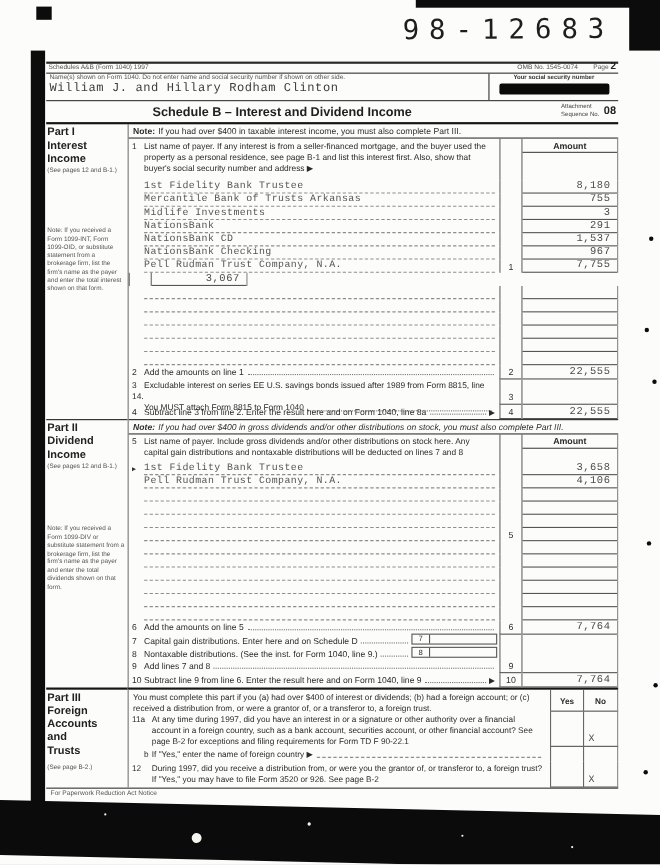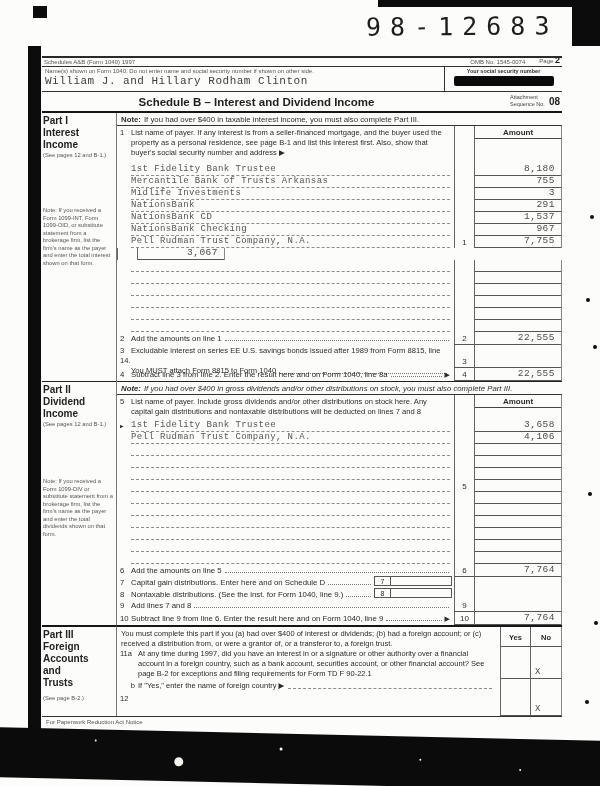--- a/index.html
+++ b/index.html
@@ -637,20 +637,21 @@
           </div>
             </div>
           <div class="c-yes"></div>
           <div class="c-no"></div>
         </div>
 
         <div class="frow" style="height:24px;">
           <div class="c-text">
               <div class="p3text">
             <span class="lnum">12</span>
+            <span>During 1997, did you receive a distribution from, or were you the grantor of, or transferor to, a foreign trust? If "Yes," you may have to file Form 3520 or 926. See page B-2</span>
           </div>
             </div>
           <div class="c-yes bline"></div>
           <div class="c-no bline">
               <span class="xmark">X</span>
             </div>
         </div>
       </div>
     </div>
 

